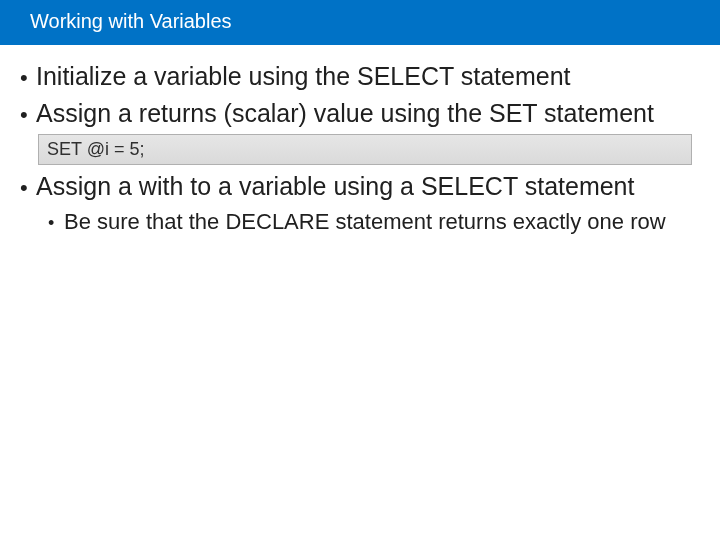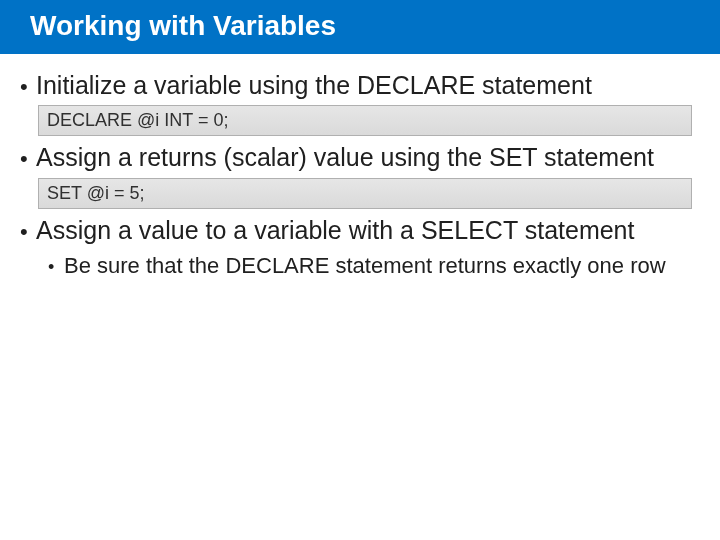--- a/index.html
+++ b/index.html
@@ -8,22 +8,22 @@
     width: 720px;
     height: 540px;
     background: #ffffff;
     font-family: "Segoe UI", Arial, sans-serif;
     overflow: hidden;
   }
   .header {
     background: #0072c6;
     color: #ffffff;
     padding: 10px 20px 12px 30px;
-    font-size: 28px;
-    font-weight: 700;
+    font-size: 20px;
+    font-weight: 400;
   }
   .content {
     padding: 10px 20px 0 20px;
   }
   .bullet-row {
     display: flex;
     align-items: baseline;
     margin-top: 6px;
     color: #202020;
   }
@@ -71,33 +71,32 @@
 </style>
 </head>
 <body>
 
 <div class="header">Working with Variables</div>
 
 <div class="content">
 
   <div class="bullet-row">
     <div class="bullet-dot">•</div>
-    <div class="bullet-text">Initialize a variable using the DECLARE statement</div>
+    <div class="bullet-text">Initialize a variable using the SELECT statement</div>
   </div>
-  <div class="code-box">DECLARE @i INT = 0;</div>
 
   <div class="bullet-row">
     <div class="bullet-dot">•</div>
     <div class="bullet-text">Assign a returns (scalar) value using the SET statement</div>
   </div>
   <div class="code-box">SET @i = 5;</div>
 
   <div class="bullet-row">
     <div class="bullet-dot">•</div>
-    <div class="bullet-text">Assign a value to a variable with a SELECT statement</div>
+    <div class="bullet-text">Assign a with to a variable using a SELECT statement</div>
   </div>
 
   <div class="sub-bullet-row">
     <div class="sub-bullet-dot">•</div>
     <div class="sub-bullet-text">Be sure that the DECLARE statement returns exactly one row</div>
   </div>
 
 </div>
 
 </body></html>

